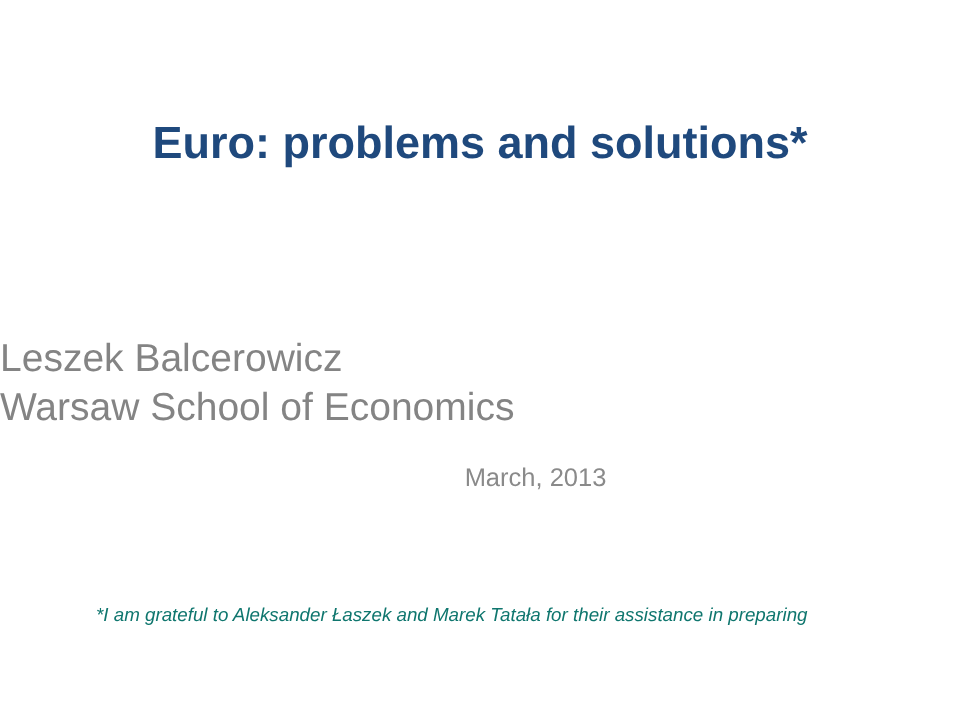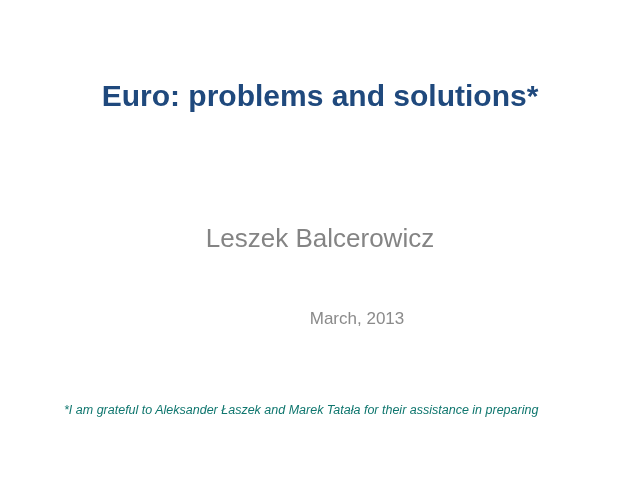--- a/index.html
+++ b/index.html
@@ -30,21 +30,21 @@
     line-height: 36px;
     font-weight: bold;
     color: #1F497D;
     letter-spacing: 0px;
   }
   .subtitle-block {
     position: absolute;
     top: 222px;
     left: 0;
     width: 640px;
-    text-align: center;
+    text-align: left;
     color: #848484;
     font-size: 26px;
     line-height: 33px;
     font-weight: normal;
   }
   .slide-date {
     position: absolute;
     top: 308px;
     left: 0;
     width: 640px;
@@ -70,20 +70,21 @@
 </style>
 </head>
 <body>
 
 <div class="slide">
 
   <div class="slide-title">Euro: problems and solutions*</div>
 
   <div class="subtitle-block">
     <div>Leszek Balcerowicz</div>
+    <div>Warsaw School of Economics</div>
   </div>
 
   <div class="slide-date">March, 2013</div>
 
   <div class="footnote">
     <div class="line">*I am grateful to Aleksander Łaszek and Marek Tatała for their assistance in preparing</div>
   </div>
 
 </div>
 

